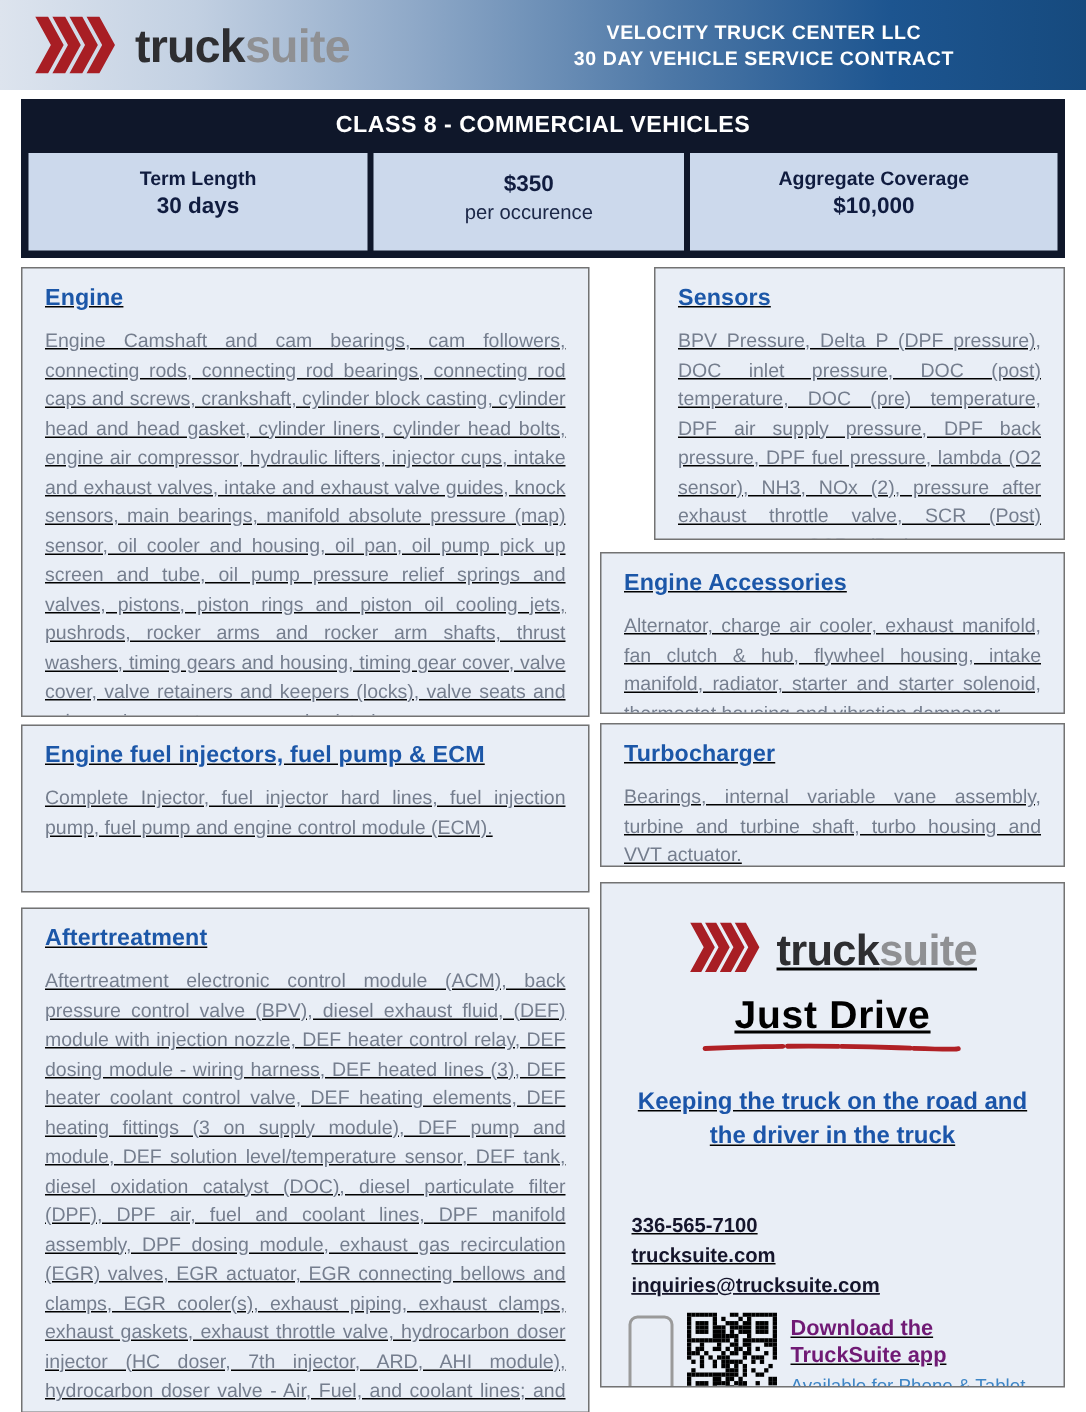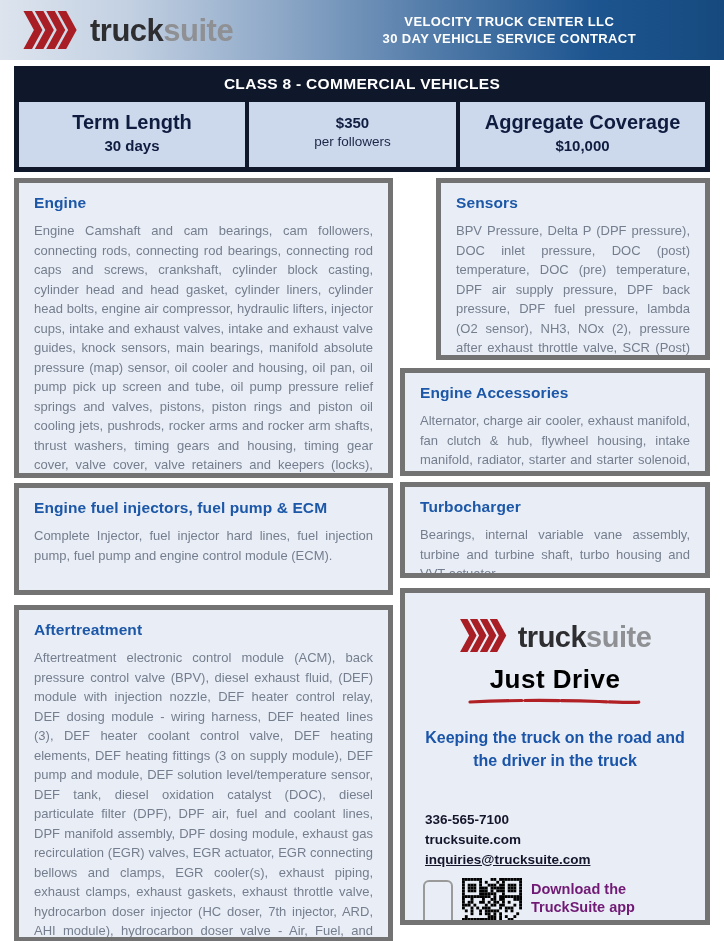--- a/index.html
+++ b/index.html
@@ -20,30 +20,30 @@
   .header-title{ font-size:13px; font-weight:bold; letter-spacing:0.4px; }
   .header-subtitle{ font-size:13px; font-weight:bold; letter-spacing:0.4px; margin-top:2px; }
 
   
   .class-wrap{ margin:6px 14px 0 14px; background:#0f172a; padding:0 5px 5px 5px; }
   .class-banner{ height:36px; display:flex; align-items:center; justify-content:center;
     color:#ffffff; font-size:15.5px; font-weight:bold; letter-spacing:0.3px; }
   .summary-row{ display:flex; gap:4px; }
   .summary-cell{ background:#ccd9ec; height:65px; padding-top:9px; text-align:center; color:#101c3f; }
   .summary-cell.c1{ flex:227; } .summary-cell.c2{ flex:208; } .summary-cell.c3{ flex:246; }
-  .summary-label{ font-size:20px; font-weight:bold; }
+  .summary-label{ font-size:13px; font-weight:bold; }
   .summary-value{ font-size:15px; font-weight:bold; margin-top:3px; }
   .summary-note{ font-size:13.5px; margin-top:3px; color:#1b2747; }
 
   
   .grid{ display:grid; grid-template-columns:379px 310px; column-gap:7px; margin:6px 14px 0 14px; }
   .col{ display:flex; flex-direction:column; }
   .box{
-    border:5px solid #737373; background:#e9eef6;
-    padding:11px 15px 10px 15px; overflow:hidden;
+    border:1px solid #737373; background:#e9eef6;
+    padding:11px 15px 10px 15px; overflow:hidden;text-decoration:underline;
   }
   .box h2{ color:#1c57a8; font-size:15.5px; font-weight:bold; margin-bottom:9px; letter-spacing:0.1px; }
   .box p{ color:#757e8e; font-size:13px; line-height:1.5; text-align:justify; }
   .box-engine{ height:300px; margin-bottom:5px; }
   .box-fuel{ height:112px; margin-bottom:10px; }
   .box-fuel p{ margin-top:6px; }
   .box-after{ height:337px; }
   .box-sensors{ height:182px; margin-bottom:8px;margin-left:36px; }
   .box-accessories{ height:108px; margin-bottom:6px; }
   .box-turbo{ height:96px; margin-bottom:10px; }
@@ -93,21 +93,21 @@
 
 <div class="class-wrap">
   <div class="class-banner">CLASS 8 - COMMERCIAL VEHICLES</div>
   <div class="summary-row">
     <div class="summary-cell c1">
       <div class="summary-label">Term Length</div>
       <div class="summary-value">30 days</div>
     </div>
     <div class="summary-cell c2">
       <div class="summary-value">$350</div>
-      <div class="summary-note">per followers</div>
+      <div class="summary-note">per occurence</div>
     </div>
     <div class="summary-cell c3">
       <div class="summary-label">Aggregate Coverage</div>
       <div class="summary-value">$10,000</div>
     </div>
   </div>
 </div>
 
 <div class="grid">
 

